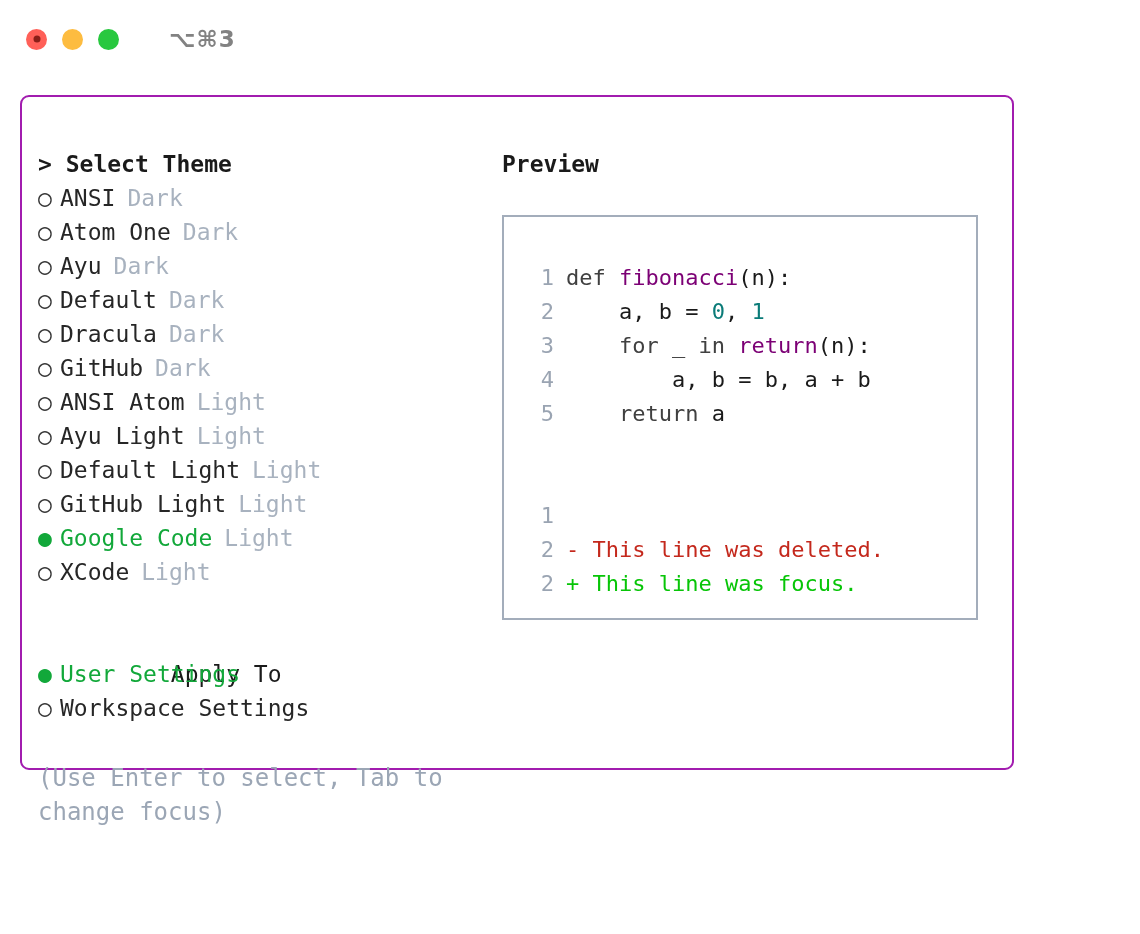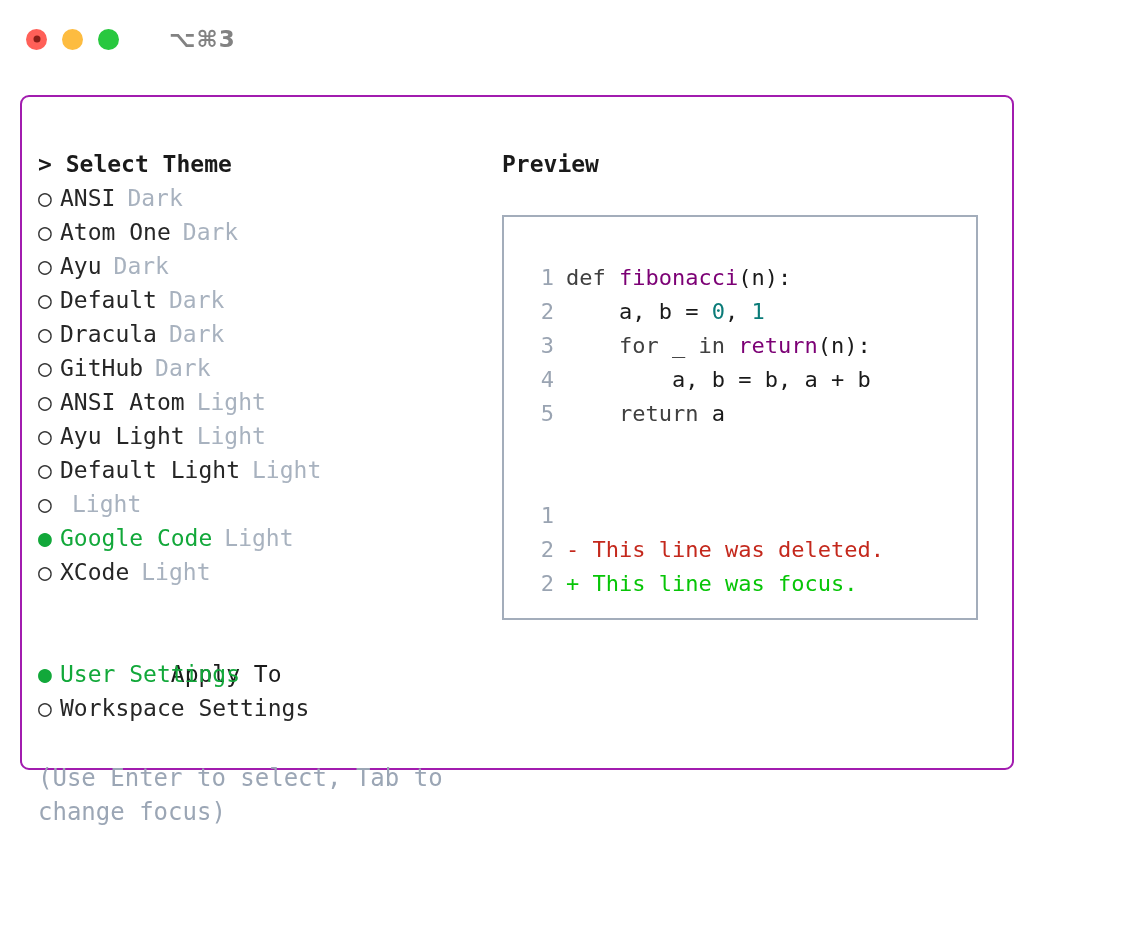--- a/index.html
+++ b/index.html
@@ -213,21 +213,21 @@
       <div id="theme-list">
           <div class="opt-row"><span class="bullet">○</span><span class="opt-label">ANSI</span><span class="opt-badge">Dark</span></div>
           <div class="opt-row"><span class="bullet">○</span><span class="opt-label">Atom One</span><span class="opt-badge">Dark</span></div>
           <div class="opt-row"><span class="bullet">○</span><span class="opt-label">Ayu</span><span class="opt-badge">Dark</span></div>
           <div class="opt-row"><span class="bullet">○</span><span class="opt-label">Default</span><span class="opt-badge">Dark</span></div>
           <div class="opt-row"><span class="bullet">○</span><span class="opt-label">Dracula</span><span class="opt-badge">Dark</span></div>
           <div class="opt-row"><span class="bullet">○</span><span class="opt-label">GitHub</span><span class="opt-badge">Dark</span></div>
           <div class="opt-row"><span class="bullet">○</span><span class="opt-label">ANSI Atom</span><span class="opt-badge">Light</span></div>
           <div class="opt-row"><span class="bullet">○</span><span class="opt-label">Ayu Light</span><span class="opt-badge">Light</span></div>
           <div class="opt-row"><span class="bullet">○</span><span class="opt-label">Default Light</span><span class="opt-badge">Light</span></div>
-          <div class="opt-row"><span class="bullet">○</span><span class="opt-badge">Light</span></div>
+          <div class="opt-row"><span class="bullet">○</span><span class="opt-label">GitHub Light</span><span class="opt-badge">Light</span></div>
           <div class="opt-row"><span class="bullet on">●</span><span class="opt-label sel">Google Code</span><span class="opt-badge">Light</span></div>
           <div class="opt-row"><span class="bullet">○</span><span class="opt-label">XCode</span><span class="opt-badge">Light</span></div>
         </div>
 
       <div class="spacer"></div>
 
       <div class="section-head">
         <span class="bullet"> </span><span>Apply To</span>
       </div>
       <div id="apply-list">

